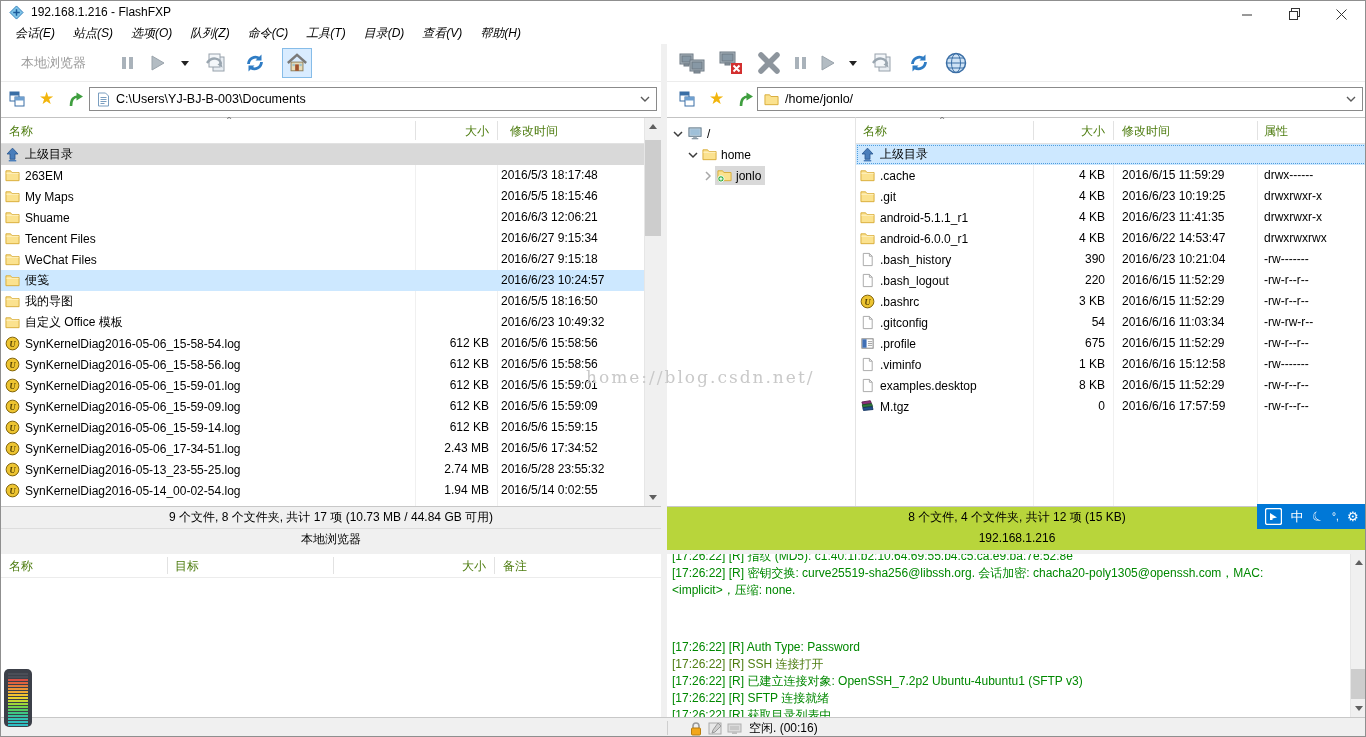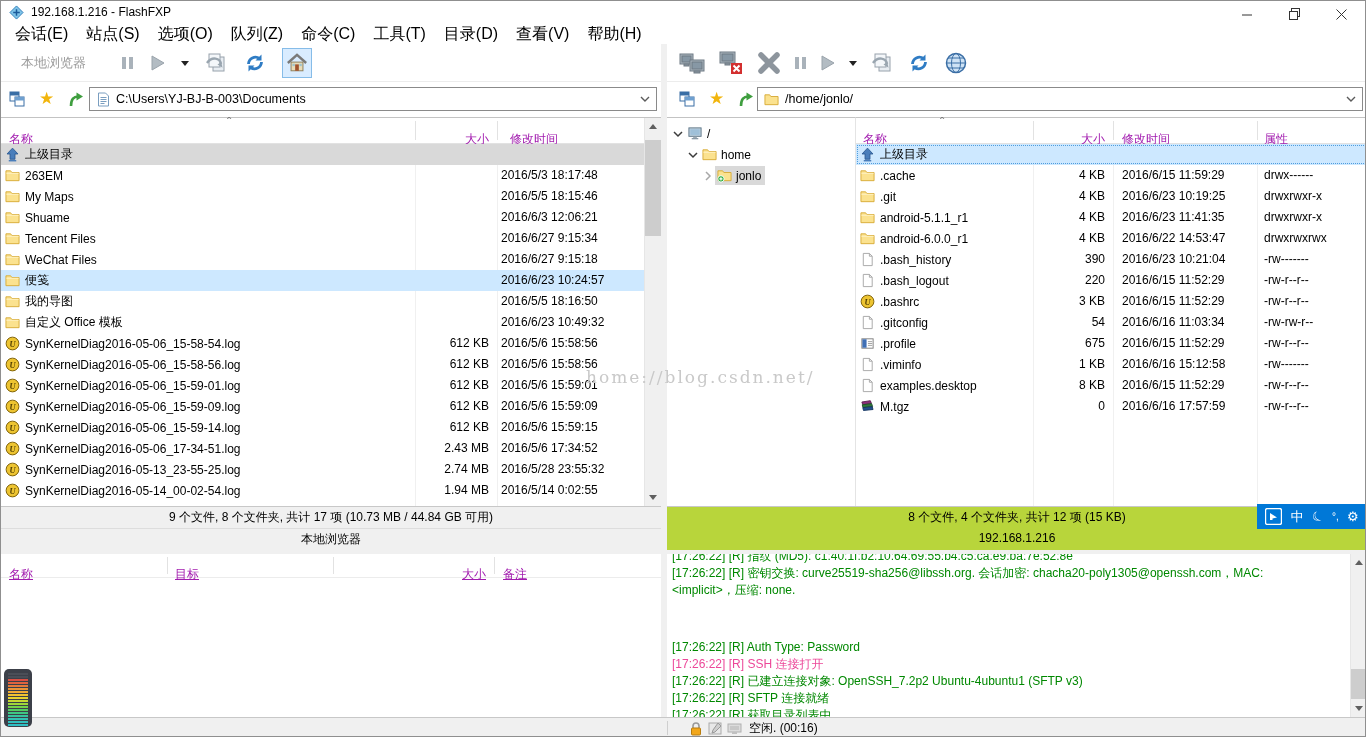--- a/index.html
+++ b/index.html
@@ -8,21 +8,21 @@
   .abs{position:absolute;}
   svg{display:block;}
 
   
   #titlebar{left:0;top:0;width:100%;height:22px;display:flex;align-items:center;gap:7px;padding-left:8px;box-sizing:border-box;}
   #winbtns{position:absolute;right:0;top:0;height:26px;display:flex;}
   .winbtn{width:47px;height:26px;display:flex;align-items:center;justify-content:center;}
 
   
   #menubar{left:0;top:22px;width:100%;height:21px;display:flex;align-items:center;padding-left:5px;box-sizing:border-box;}
-  .menu-item{padding:0 9px;line-height:21px;font-size:16px;}
+  .menu-item{padding:0 9px;line-height:21px;font-size:12px;font-style:italic;}
 
   
   #toolbar{left:0;top:43px;width:100%;height:38px;border-bottom:1px solid #ececec;box-sizing:border-box;}
   .tb{position:absolute;top:0;height:38px;display:flex;align-items:center;}
   #tb-left{left:0;width:660px;padding-left:20px;gap:15px;box-sizing:border-box;}
   #tb-right{left:666px;width:700px;padding-left:12px;gap:13px;box-sizing:border-box;}
   .tb-label{color:#9b9b9b;font-size:13px;margin-right:20px;}
   .tbtn{display:flex;align-items:center;justify-content:center;}
   .homebox{background:#d9ecff;border:1px solid #86bce8;padding:3px;}
   .caret{width:0;height:0;border-left:4px solid transparent;border-right:4px solid transparent;border-top:5px solid #222;}
@@ -37,21 +37,21 @@
   
   #vsplit{left:660px;top:43px;width:6px;height:673px;background:#f0f0f0;}
 
   
   .panel{background:#fff;border-top:1px solid #c3c3c3;box-sizing:border-box;}
   #lpanel{left:0;top:116px;width:660px;height:389px;}
   #rtree{left:666px;top:116px;width:189px;height:389px;border-right:1px solid #e4e4e4;padding-top:5px;box-sizing:border-box;}
   #rpanel{left:855px;top:116px;width:511px;height:389px;}
 
   .lhead{position:absolute;left:0;top:0;height:26px;border-bottom:1px solid #e2e2e2;width:100%;box-sizing:border-box;}
-  .hcell{position:absolute;top:8px;line-height:26px;color:#a21caf;text-decoration:underline;}
+  .hcell{position:absolute;top:0;line-height:26px;color:#4d7c0f;}
   .hdiv{position:absolute;top:3px;bottom:3px;width:1px;background:#e2e2e2;}
   .sort{position:absolute;top:-3px;color:#777;font-size:13px;}
   .lbody{position:absolute;left:0;top:26px;bottom:0;overflow:hidden;}
   .gline{position:absolute;top:0;bottom:0;width:1px;background:#f0f0f0;}
 
   .frow{position:relative;height:21px;}
   .c-name{position:absolute;left:4px;top:0;height:21px;display:flex;align-items:center;gap:5px;white-space:nowrap;overflow:hidden;}
   .ic{flex:0 0 auto;display:inline-flex;}
   .sel{background:#d9d9d9;}
   .hl{background:#cde8ff;}
@@ -845,21 +845,21 @@
       <span class="hcell" style="left:502px;line-height:24px">备注</span>
     </div>
   </div>
 
   <div class="abs" id="logp">
     <div id="loglines">
         <div class="logline" style="color: rgb(0, 136, 0);">[17:26:22]  [R] 指纹 (MD5): c1:40:1f:b2:10:64:69:55:b4:c5:ca:e9:ba:7e:52:8e</div>
         <div class="logline" style="color: rgb(0, 136, 0);">[17:26:22]  [R] 密钥交换: curve25519-sha256@libssh.org. 会话加密: chacha20-poly1305@openssh.com，MAC:</div>
         <div class="logline" style="color: rgb(0, 136, 0);">&lt;implicit&gt;，压缩: none.</div>
         <div class="logline" style="color: rgb(0, 136, 0); margin-top: 40px;">[17:26:22]  [R] Auth Type: Password</div>
-        <div class="logline" style="color: #ec4899;">[17:26:22]  [R] SSH 连接打开</div>
+        <div class="logline" style="color: #4d7c0f;">[17:26:22]  [R] SSH 连接打开</div>
         <div class="logline" style="color: rgb(0, 136, 0);">[17:26:22]  [R] 已建立连接对象: OpenSSH_7.2p2 Ubuntu-4ubuntu1 (SFTP v3)</div>
         <div class="logline" style="color: rgb(0, 136, 0);">[17:26:22]  [R] SFTP 连接就绪</div>
         <div class="logline" style="color: rgb(0, 136, 0);">[17:26:22]  [R] 获取目录列表中......</div>
         <div class="logline" style="color: rgb(156, 51, 37);">[17:26:22]  [R] 列表完成: 1 KB 耗时 0.11 秒 (1.4 KB/s)</div>
       </div>
     <div class="sbar" style="right:0;top:0;height:100%">
       <span class="sb-btn" style="top:0">
           <span class="tri-up"></span>
         </span>
       <span class="thumb" style="bottom:18px;height:30px"></span>

